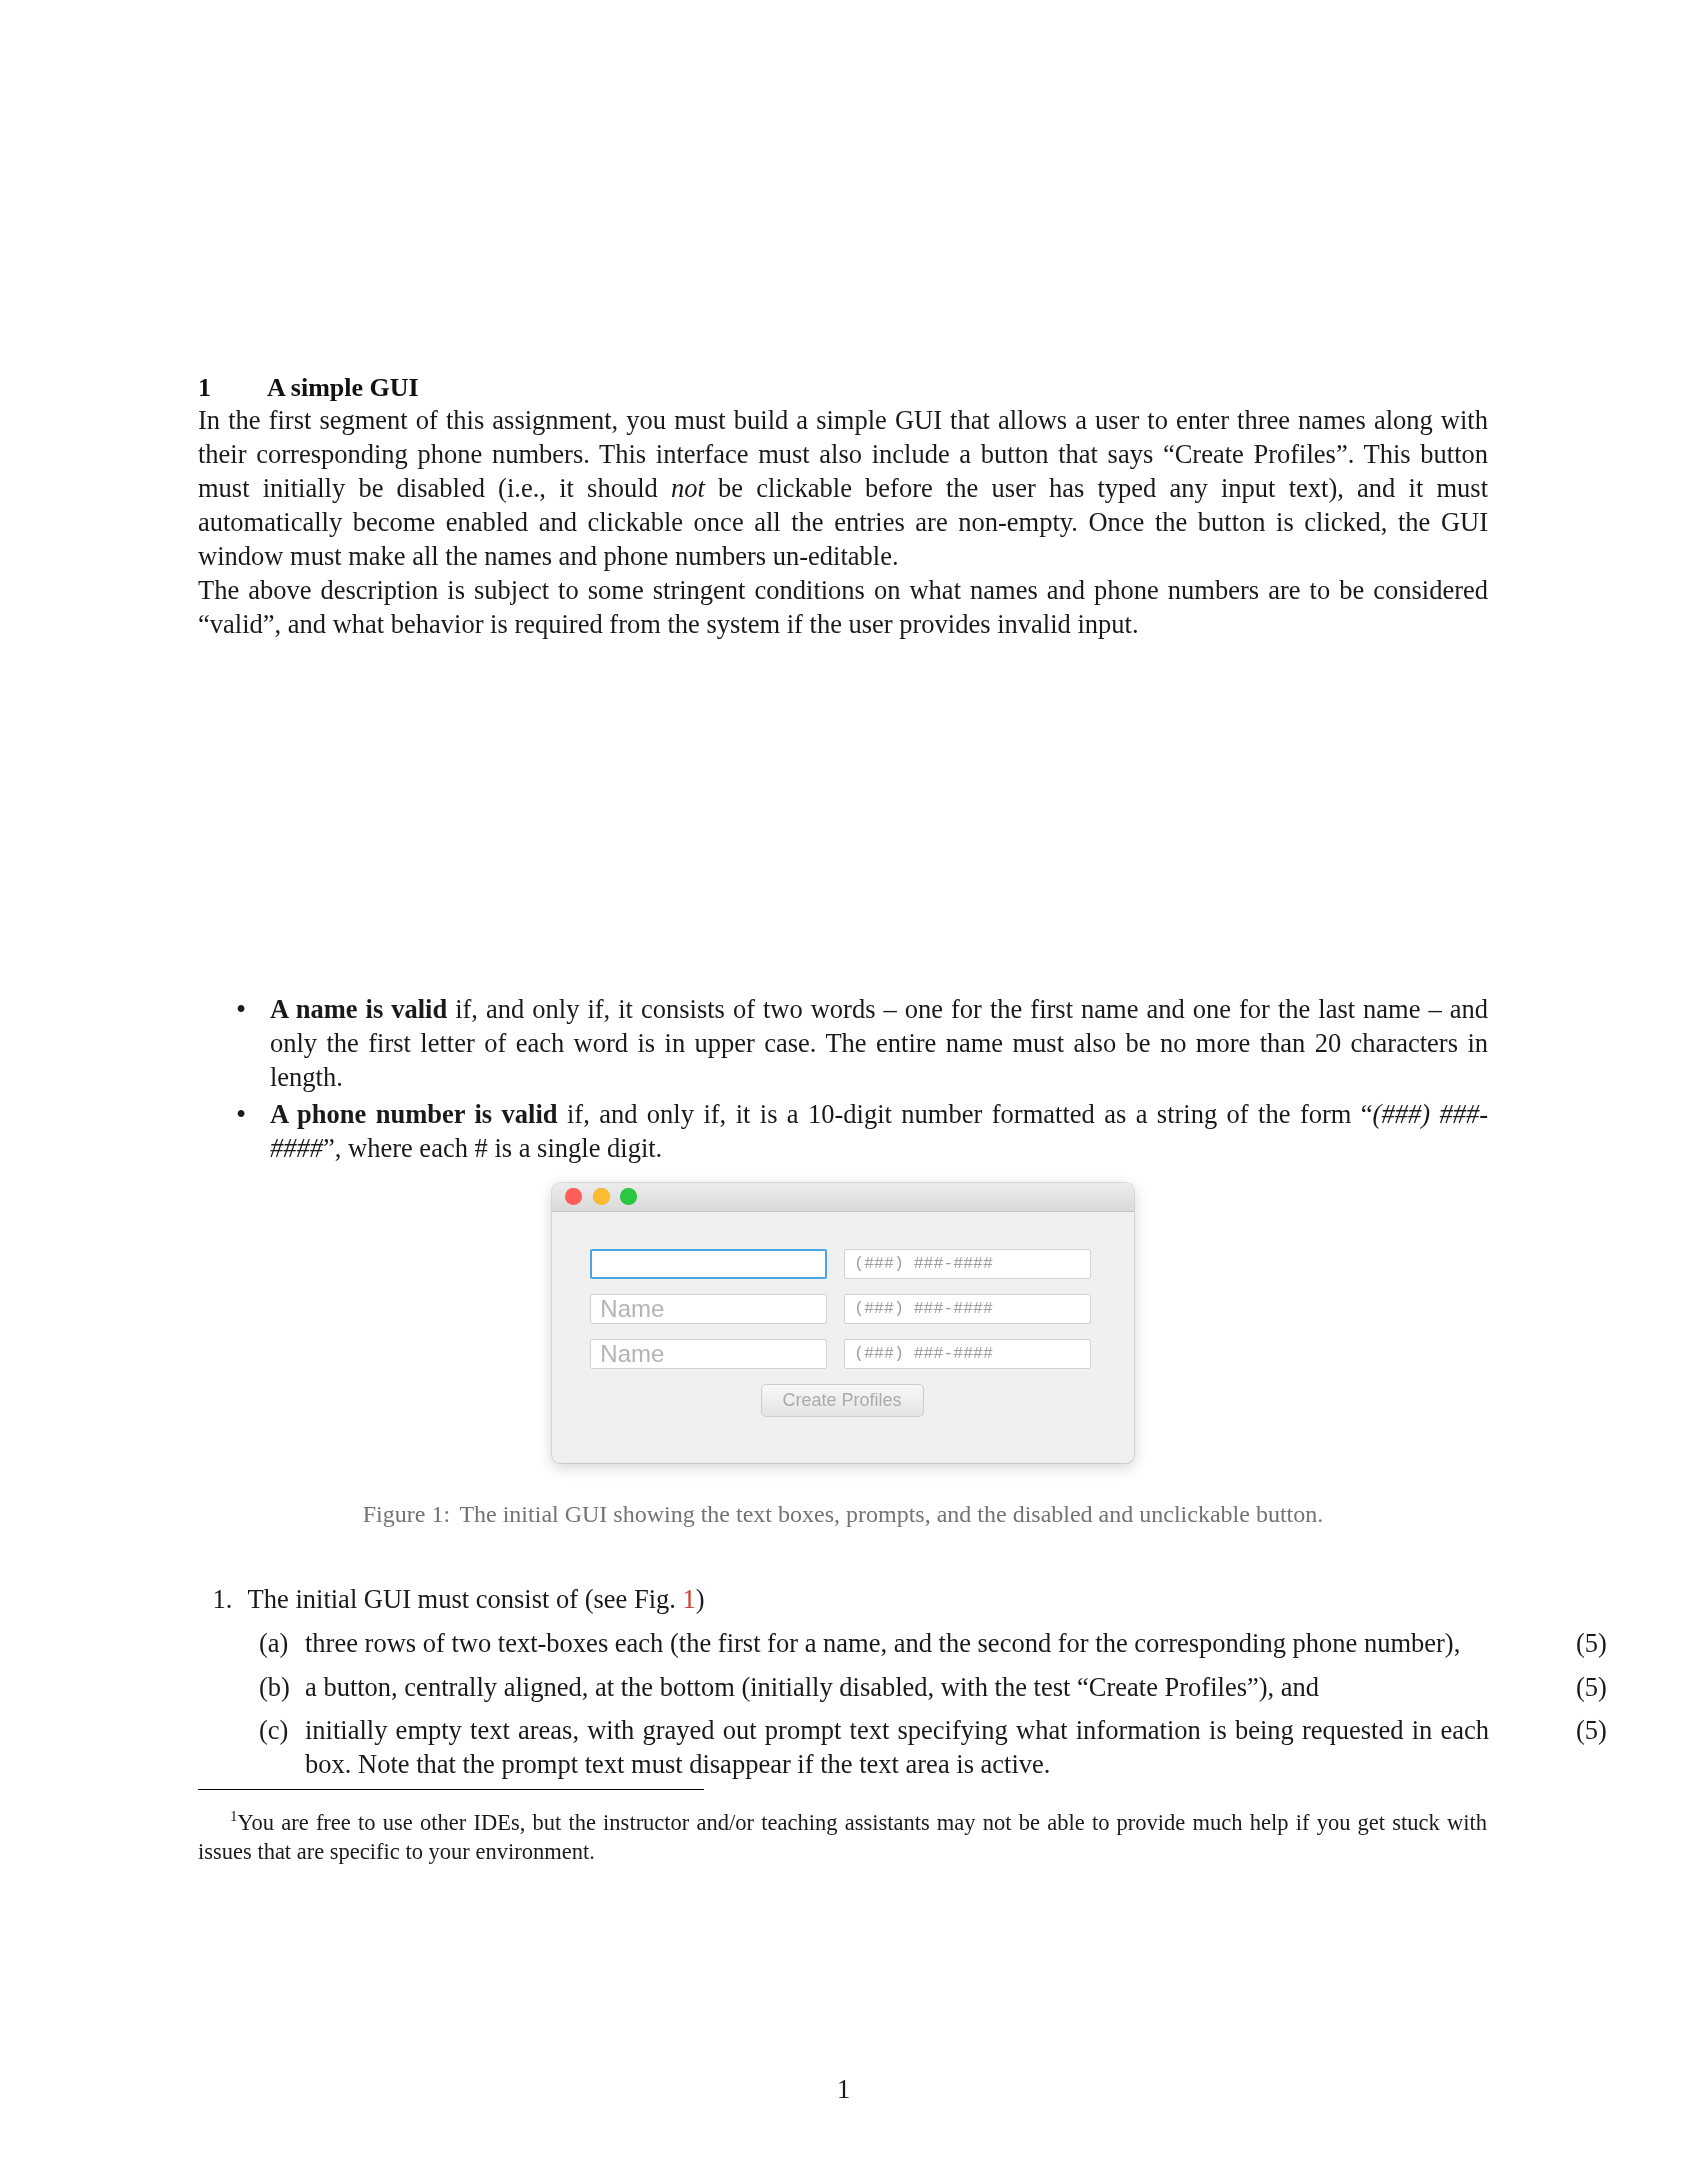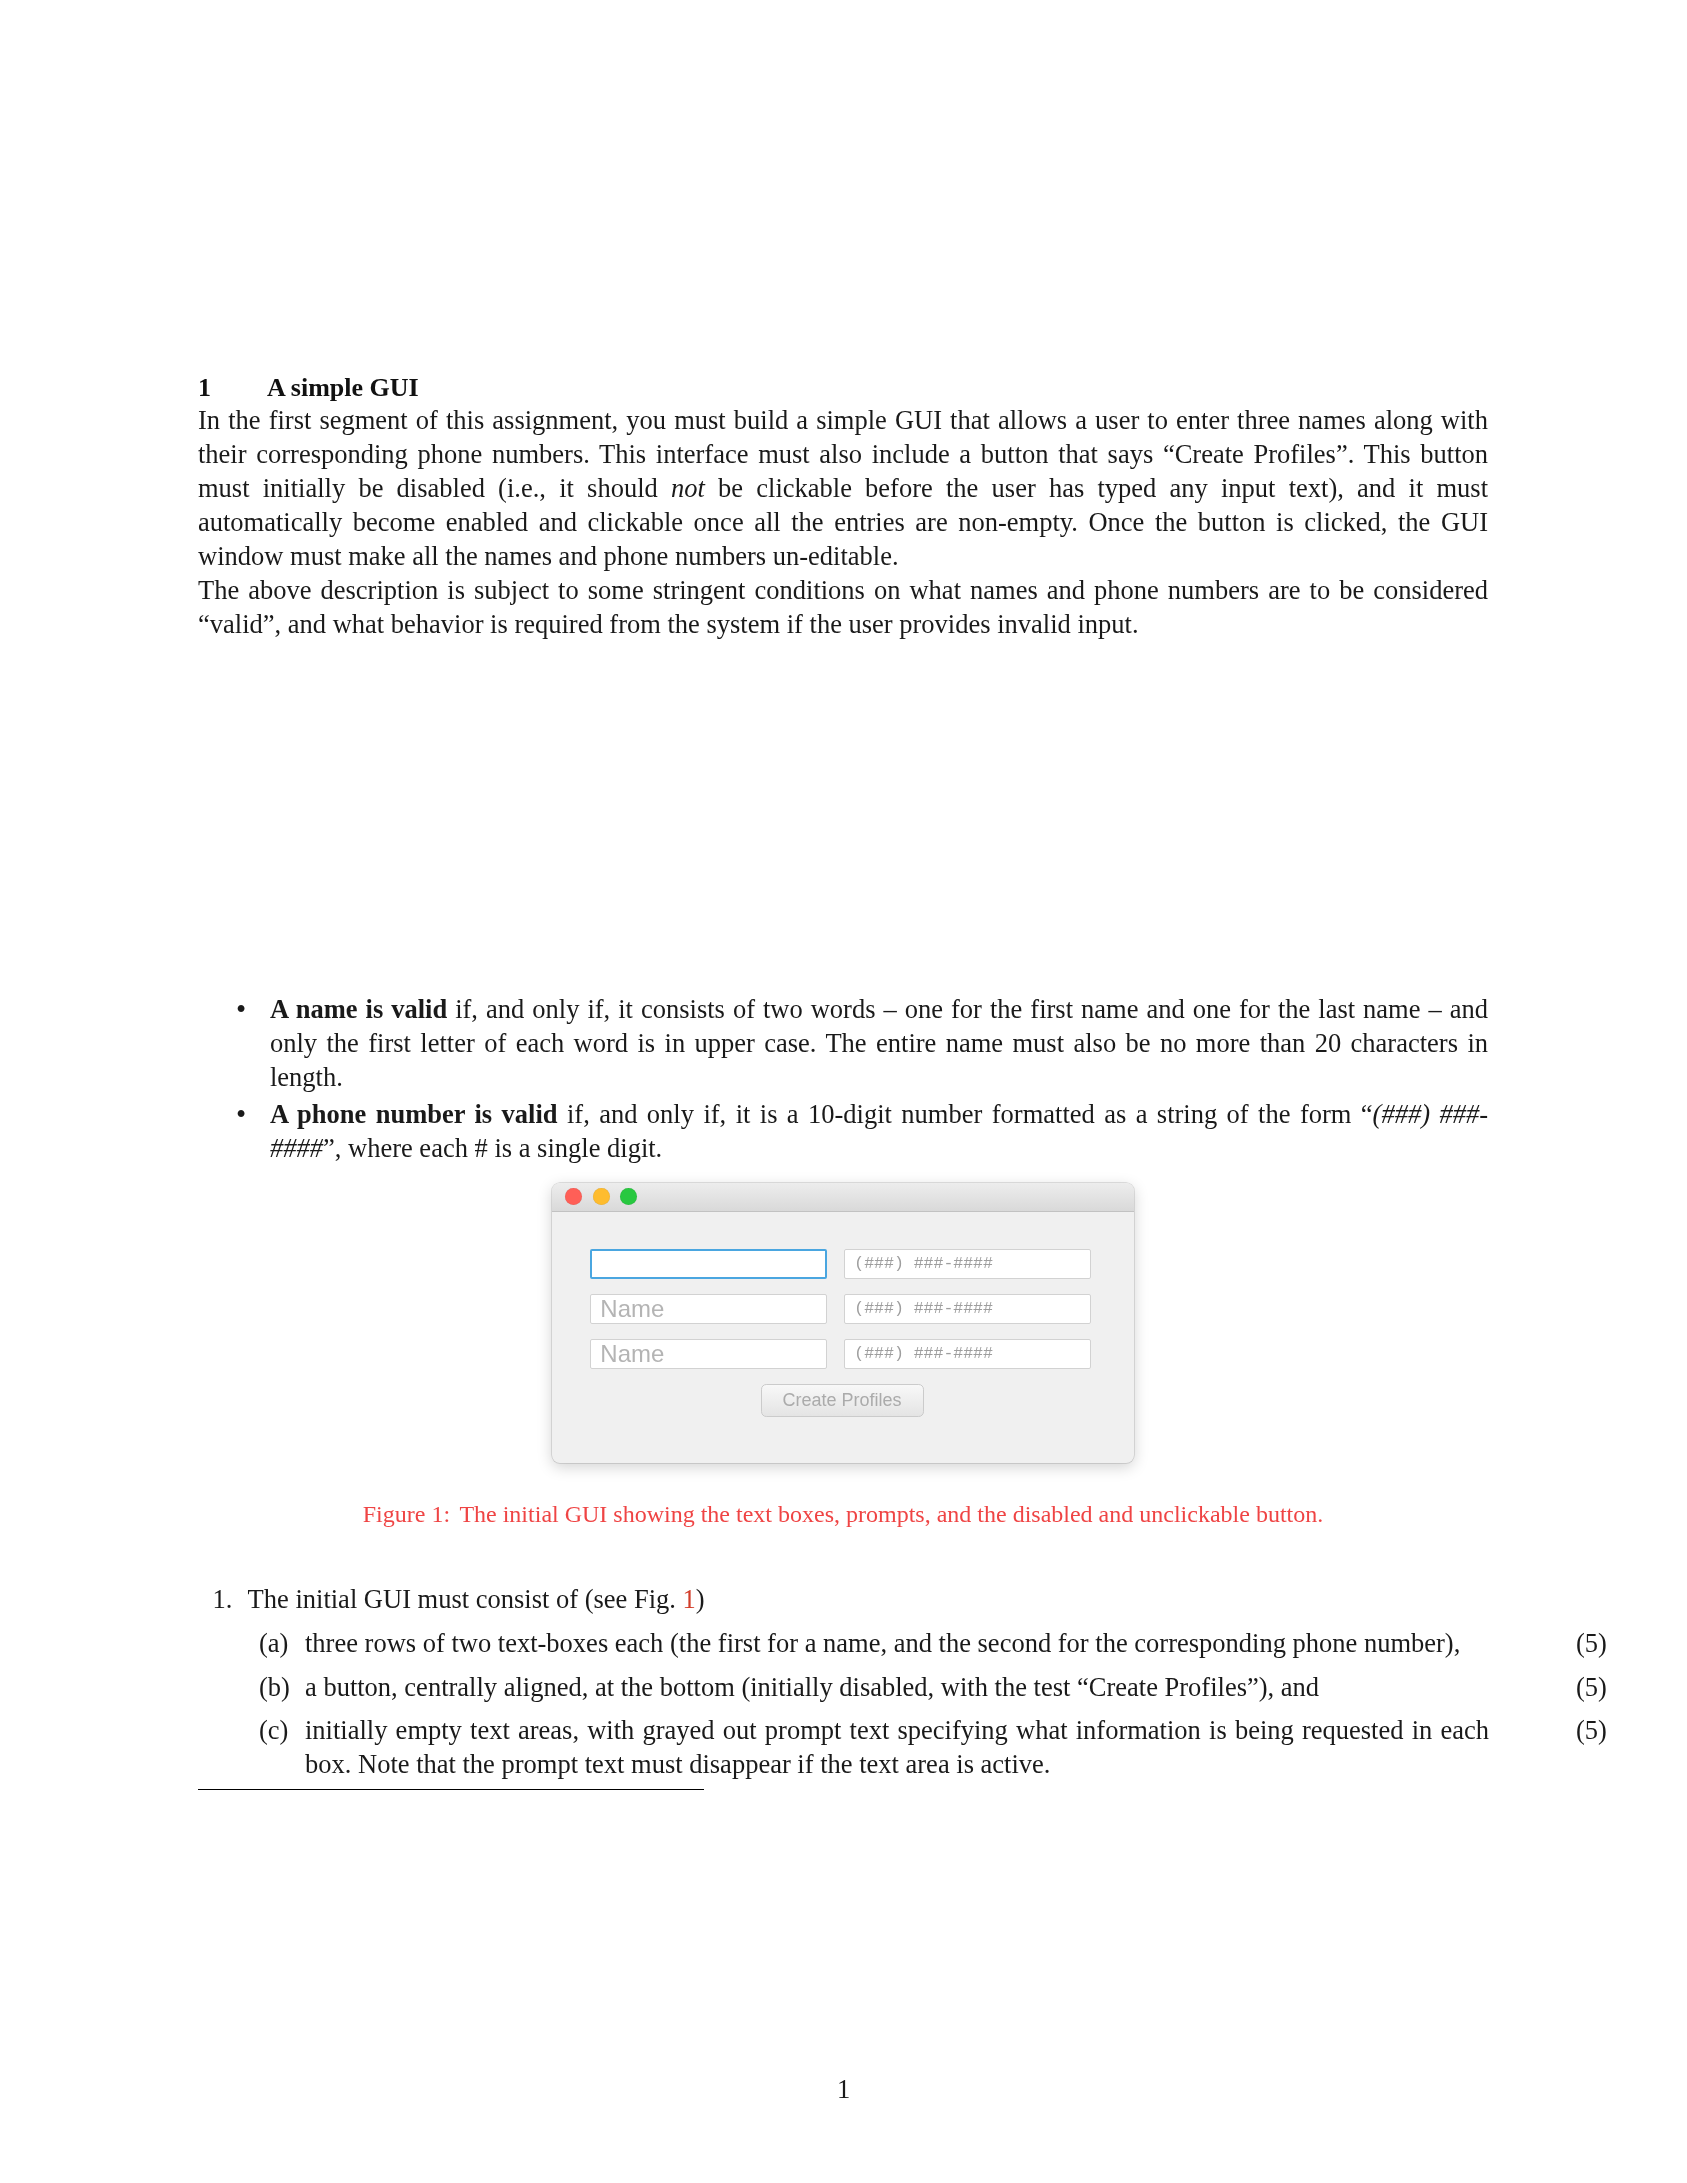--- a/index.html
+++ b/index.html
@@ -112,21 +112,21 @@
     font-size: 18px;
     font-family: "Liberation Sans", sans-serif;
     text-align: center;
   }
 
   .caption {
     margin-top: 36px;
     text-align: center;
     font-size: 24px;
     line-height: 30px;
-    color: #ef4444;
+    color: #737373;
   }
   .caption .cap-label { margin-right: 9.3px; }
 
   
   .enum { margin-top: 53px; position: relative; }
   .enum-head {
     display: flex;
     padding-left: 14.6px;
     font-size: 26.5px;
     line-height: 34px;
@@ -242,19 +242,20 @@
         <div class="sub-item">
           <span class="sub-label">(c)</span>
           <span class="sub-text">initially empty text areas, with grayed out prompt text specifying what information is being requested in each box. Note that the prompt text must disappear if the text area is active.</span>
           <span class="points">(5)</span>
         </div>
       </div>
     </div>
 
     <div class="footnote">
       <div class="footnote-rule"></div>
+      <div class="footnote-text"><sup>1</sup><span>You are free to use other IDEs, but the instructor and/or teaching assistants may not be able to provide much help if you get stuck with issues that are specific to your environment.</span></div>
     </div>
 
   </div>
 
   <div class="page-number">1</div>
 </div>
 
 
 </body></html>

